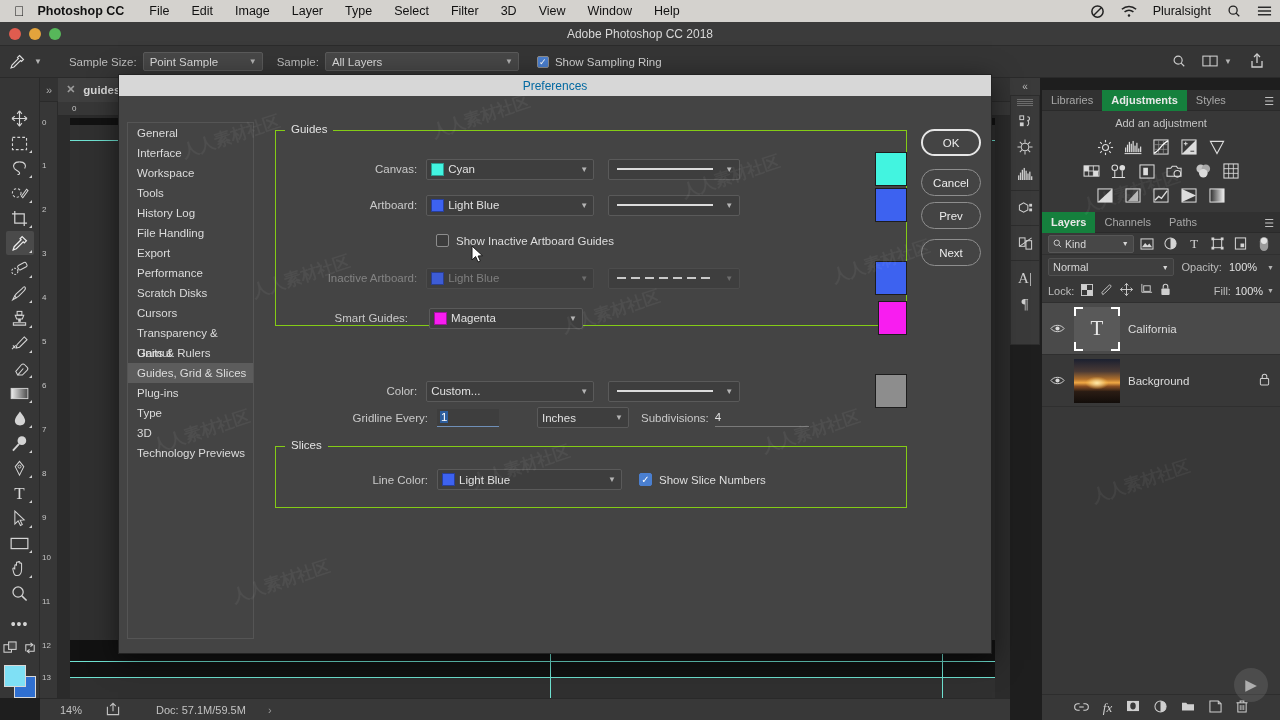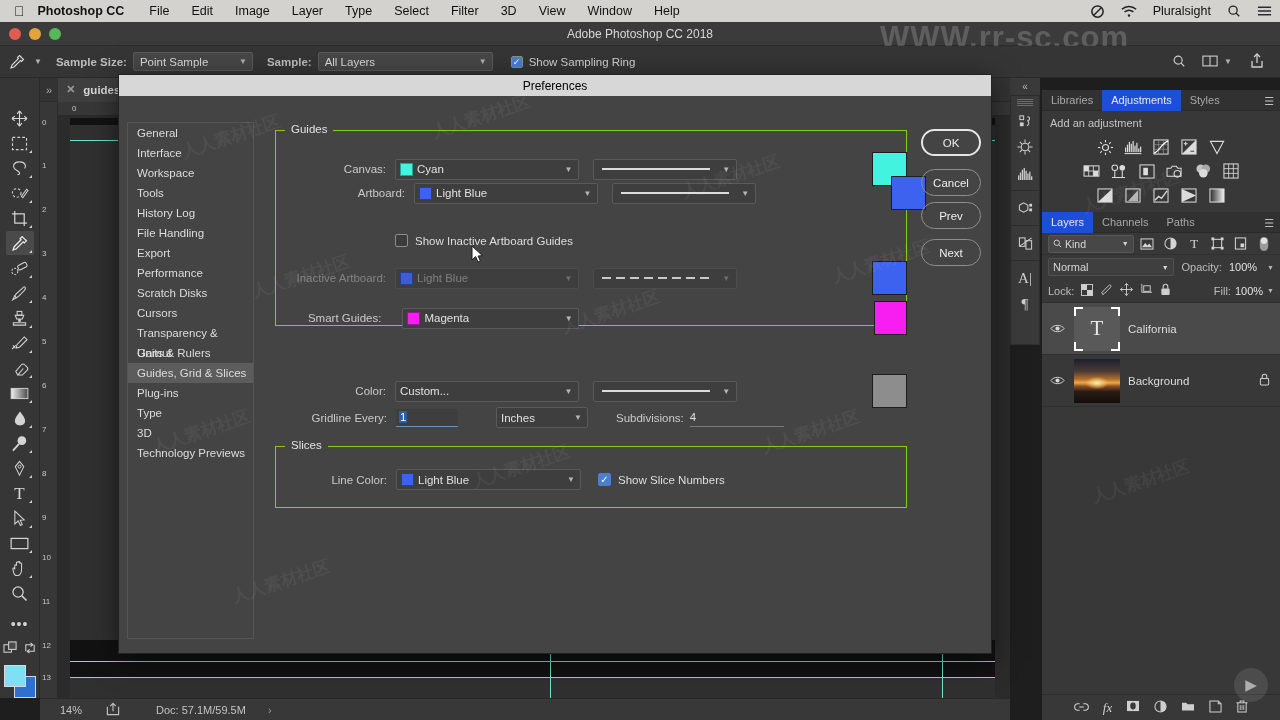--- a/index.html
+++ b/index.html
@@ -42,21 +42,21 @@
     font-size: 31px; font-weight: bold; color: rgba(255,255,255,0.18);
     letter-spacing: 1px; pointer-events: none; font-family: "Liberation Sans", sans-serif;
   }
 
   
   .optionsbar {
     position: absolute; left: 0; top: 46px; width: 1280px; height: 32px;
     background: #353535; border-bottom: 1px solid #2a2a2a;
     display: flex; align-items: center; font-size: 11.5px; color: #c8c8c8;
   }
-  .opt-lbl { color: #bdbdbd; margin: 0 6px 0 0; font-weight: bold; }
+  .opt-lbl { color: #bdbdbd; margin: 0 6px 0 13px; }
   .opt-select {
     background: #474747; border: 1px solid #5a5a5a; border-radius: 2px;
     height: 19px; color: #dcdcdc; font-size: 11.5px;
     display: flex; align-items: center; padding: 0 6px;
     position: relative;
   }
   .opt-select .cv { position: absolute; right: 5px; font-size: 8px; color: #b0b0b0; }
   .chk {
     width: 12px; height: 12px; border: 1px solid #8d8d8d; border-radius: 2px;
     background: #4a7fd0; display: inline-flex; align-items: center;
@@ -166,24 +166,24 @@
     background: #383838;
   }
   .panel-tabs {
     display: flex; align-items: center; height: 21px;
     background: #313131; border-bottom: 1px solid #2a2a2a; position: relative;
   }
   .ptab {
     padding: 0 9px; height: 21px; line-height: 21px;
     font-size: 11px; color: #a8a8a8;
   }
-  .ptab.active { background: #1d4ed8; color: #e8e8e8; font-weight: normal; }
+  .ptab.active { background: #15803d; color: #e8e8e8; font-weight: bold; }
   .pmenu { position: absolute; right: 6px; top: 5px; color: #c0c0c0; font-size: 11px; }
   .adj-body { background: #383838; padding: 6px 0 8px 0; }
-  .adj-title { font-size: 11px; color: #c4c4c4; padding: 0 8px 6px 8px; }
+  .adj-title { font-size: 11px; color: #c4c4c4; padding: 0 8px 6px 8px; text-align: center; }
   .adj-row { display: flex; justify-content: center; gap: 6px; padding: 2px 0; }
   .adj-ic {
     width: 22px; height: 20px; display: flex; align-items: center;
     justify-content: center; color: #dcdcdc;
   }
 
   .layers-panel { position: absolute; left: 0; top: 122px; width: 238px; height: 508px; background: #383838; }
   .lfilter {
     display: flex; align-items: center; height: 22px; padding: 0 6px;
     gap: 4px; border-bottom: 1px solid #303030;
@@ -251,41 +251,41 @@
     color: rgba(255,255,255,0.55); font-size: 15px;
   }
 
   
   .dialog {
     position: absolute; left: 118px; top: 74px; width: 874px; height: 580px;
     background: #444; border: 1px solid #222;
     box-shadow: 0 6px 26px rgba(0,0,0,0.55);
   }
   .dlg-title {
-    height: 21px; background: #d7d7d7; color: #000000;
+    height: 21px; background: #d7d7d7; color: #0369a1;
     font-size: 12px; display: flex; align-items: center; justify-content: center;
   }
   .dlg-body { position: relative; height: 559px; }
   .dlg-list {
     position: absolute; left: 8px; top: 26px; width: 127px; height: 517px;
     background: #444; border: 1px solid #555;
   }
   .dlg-item {
     height: 20px; line-height: 20px; padding-left: 9px;
     font-size: 11.5px; color: #dcdcdc;
   }
   .dlg-item.active { background: #5c5c5c; }
   .fieldset {
     position: absolute; border: 1px solid #84cc16;
   }
   .fs-legend {
     position: absolute; top: -8px; left: 9px; background: #444;
     padding: 0 6px; font-size: 11.5px; color: #e2e2e2;
   }
-  .row { position: absolute; display: flex; align-items: center; }
+  .row { position: absolute; display: flex; align-items: center; padding-left: 41px; }
   .rlabel { font-size: 11.5px; color: #c9c9c9; text-align: right; }
   .rlabel.dim { color: #838383; }
   .psel {
     background: #3e3e3e; border: 1px solid #5a5a5a; border-radius: 2px;
     height: 21px; display: flex; align-items: center; padding: 0 4px;
     font-size: 11.5px; color: #e0e0e0; position: relative;
   }
   .psel.dim { color: #7f7f7f; border-color: #4c4c4c; }
   .psel .cv { position: absolute; right: 5px; font-size: 8px; color: #b4b4b4; }
   .psel .cv.dim { color: #6d6d6d; }
@@ -390,36 +390,35 @@
   </div>
 
   <div class="titlebar">
     <div class="traffic">
       <span class="tl r"></span>
       <span class="tl y"></span>
       <span class="tl g"></span>
     </div>
     <div class="title-center">Adobe Photoshop CC 2018</div>
   </div>
-  <div class="watermark-top">WWW.rr-sc.com</div>
 
   <div class="optionsbar">
     <span style="width:34px;display:flex;align-items:center;justify-content:center;color:#d8d8d8">
       <svg width="16" height="16" viewBox="0 0 16 16">
           <path d="M10.5 1.5 L14.5 5.5 L12.5 7.5 L11.5 6.5 L5 13 L2 14 L3 11 L9.5 4.5 L8.5 3.5 Z" fill="none" stroke="#dcdcdc" stroke-width="1.1"></path>
         </svg>
     </span>
     <span style="color:#b4b4b4;font-size:8px;margin-right:14px">▼</span>
     <span class="opt-lbl">Sample Size:</span>
     <span class="opt-select" style="width:120px">
       <span>Point Sample</span>
       <span class="cv">▼</span>
     </span>
     <span class="opt-lbl" style="margin-left:14px">Sample:</span>
-    <span class="opt-select" style="width:175px">
+    <span class="opt-select" style="width:194px">
       <span>All Layers</span>
       <span class="cv">▼</span>
     </span>
     <span style="display:flex;align-items:center;margin-left:18px">
       <span class="chk">✓</span>
       <span style="color:#d2d2d2">Show Sampling Ring</span>
     </span>
     <span class="spacer" style="flex:1"></span>
     <span style="color:#cfcfcf;margin-right:16px">
       <svg width="14" height="14" viewBox="0 0 16 16">
@@ -1104,21 +1103,21 @@
           <span>Cyan</span>
           <span class="cv">▼</span>
         </span>
         <span class="styleline" style="width:146px; margin-left:14px">
           <span class="lineart"></span>
           <span class="cv">▼</span>
         </span>
         <span class="bigswatch" style="background:#42f4e0; margin-left:135px"></span>
       </div>
 
-      <div class="row" style="left:156px; top:80px; width:632px;margin-left:19px;">
+      <div class="row" style="left:156px; top:92px; width:632px;">
         <span class="rlabel" style="width:112px">Artboard:</span>
         <span class="psel" style="width:185px; margin-left:9px">
           <span class="cdot" style="background:#3d62f0"></span>
           <span>Light Blue</span>
           <span class="cv">▼</span>
         </span>
         <span class="styleline" style="width:146px; margin-left:14px">
           <span class="lineart"></span>
           <span class="cv">▼</span>
         </span>
@@ -1170,21 +1169,21 @@
 
       <div class="row" style="left:156px; top:311px; width:632px;">
         <span class="rlabel" style="width:112px">Gridline Every:</span>
         <span class="numinput" style="width:62px; margin-left:9px">
           <span class="hl">1</span>
         </span>
         <span class="psel" style="width:92px; margin-left:38px">
           <span>Inches</span>
           <span class="cv">▼</span>
         </span>
-        <span class="rlabel" style="margin-left:28px">Subdivisions:</span>
+        <span class="rlabel" style="margin-left:12px">Subdivisions:</span>
         <span class="numplain" style="width:94px; margin-left:6px">
           <span>4</span>
         </span>
       </div>
 
       <div class="fieldset" style="left:156px; top:350px; width:632px; height:62px;">
         <span class="fs-legend">Slices</span>
       </div>
 
       <div class="row" style="left:156px; top:373px; width:632px;">

